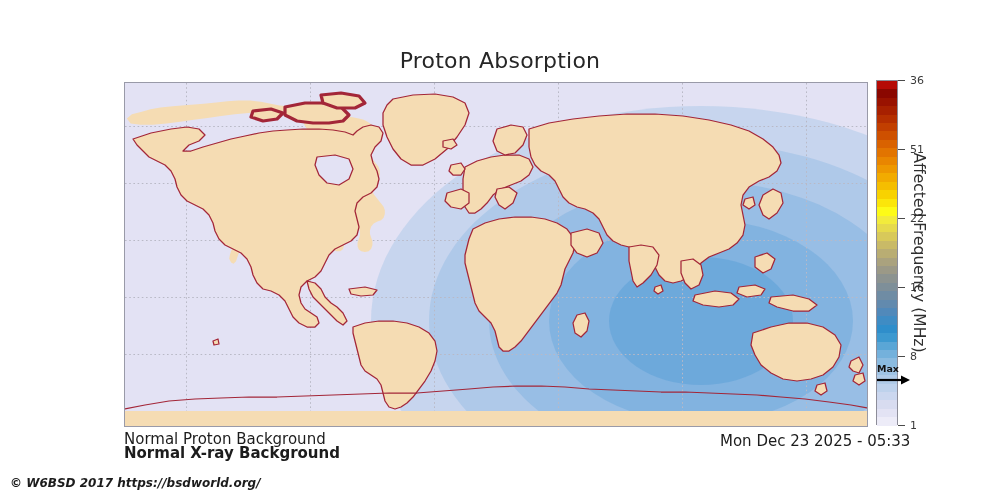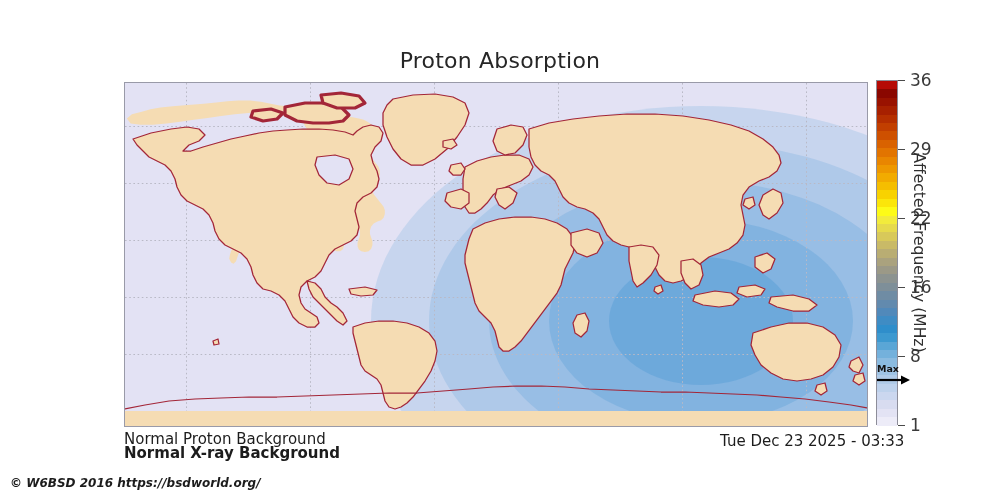--- a/index.html
+++ b/index.html
@@ -79,21 +79,21 @@
     display: flex;
     align-items: center;
   }
   .cb-tick .tick-mark {
     display: block;
     width: 7px; height: 0;
     border-top: 1.4px solid #4a4a4a;
   }
   .cb-tick .tick-label {
     margin-left: 5px;
-    font-size: 17px;
+    font-size: 11px;
     color: #3a3a3a;
     line-height: 1;
     transform: translateY(-0.5px);
   }
   #cb-axis-label-box {
     position: absolute;
     left: 908px; top: 80px;
     width: 345px;
     height: 22px;
     transform-origin: 0 0;
@@ -486,33 +486,33 @@
       <div class="cb-tick" style="top: 207px;">
         <span class="tick-mark"></span>
         <span class="tick-label">16</span>
       </div>
       <div class="cb-tick" style="top: 138px;">
         <span class="tick-mark"></span>
         <span class="tick-label">22</span>
       </div>
       <div class="cb-tick" style="top: 69px;">
         <span class="tick-mark"></span>
-        <span class="tick-label">29</span>
+        <span class="tick-label">51</span>
       </div>
       <div class="cb-tick" style="top: 0px;">
         <span class="tick-mark"></span>
         <span class="tick-label">36</span>
       </div>
     </div>
   <div id="cb-max-marker" style="top: 283.571px;">
     <div id="cb-max-label">Max</div>
     <svg id="cb-max-arrow" width="36" height="12" viewBox="0 0 36 12">
       <line x1="1" y1="6" x2="27" y2="6" stroke="#000000" stroke-width="2.2"></line>
       <polygon points="25,1.5 34,6 25,10.5" fill="#000000"></polygon>
     </svg>
   </div>
 </div>
 <div id="cb-axis-label-box">Affected Frequency (MHz)</div>
 
 <div class="foot" id="status-proton">Normal Proton Background</div>
 <div class="foot" id="status-xray">Normal X-ray Background</div>
-<div class="foot" id="timestamp">Tue Dec 23 2025 - 03:33</div>
-<div id="copyright">© W6BSD 2016 https://bsdworld.org/</div>
+<div class="foot" id="timestamp">Mon Dec 23 2025 - 05:33</div>
+<div id="copyright">© W6BSD 2017 https://bsdworld.org/</div>
 
 </body></html>

